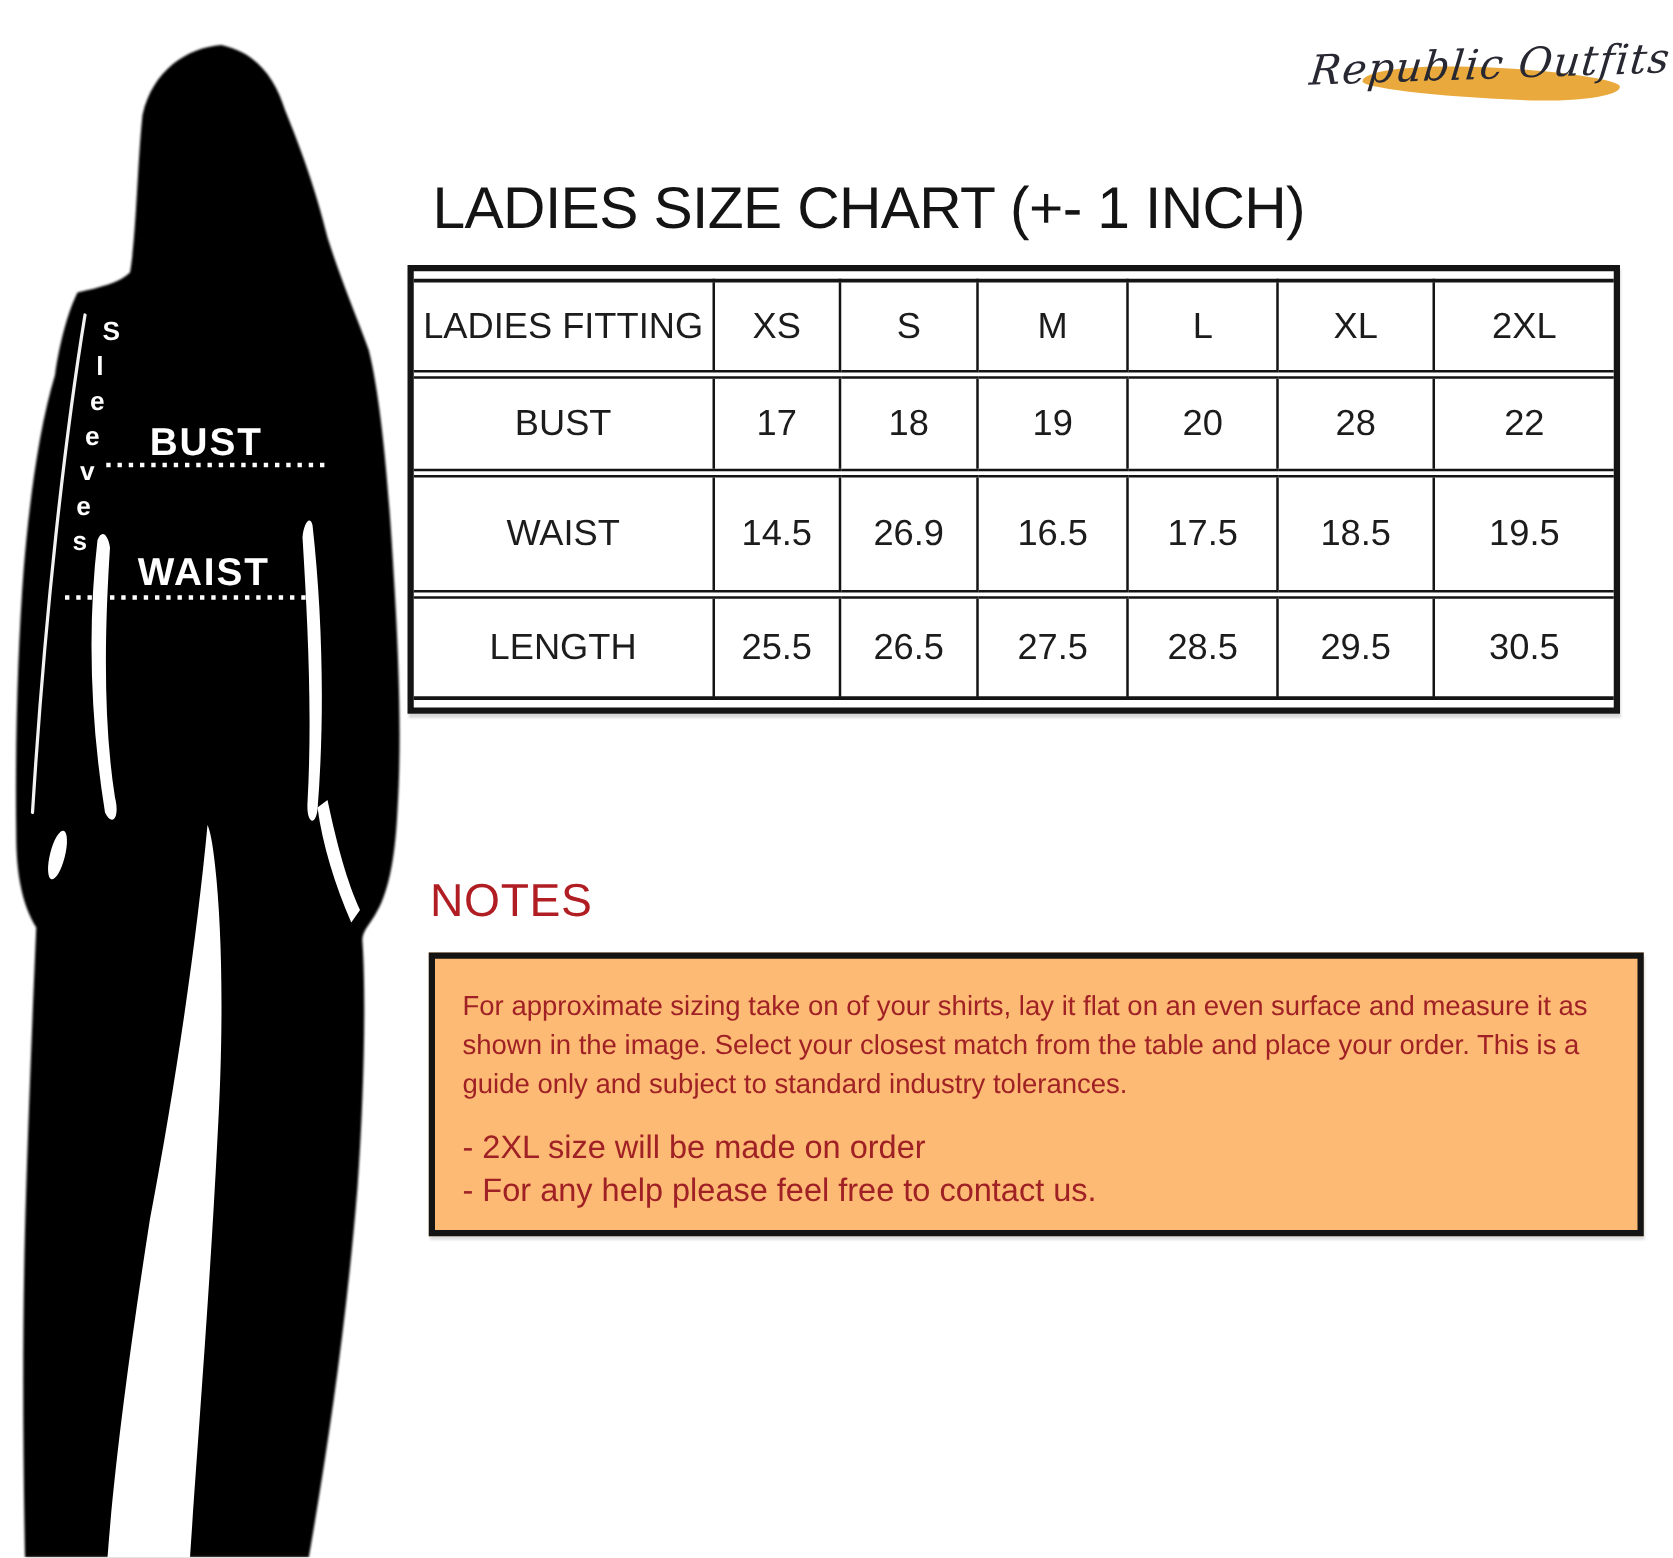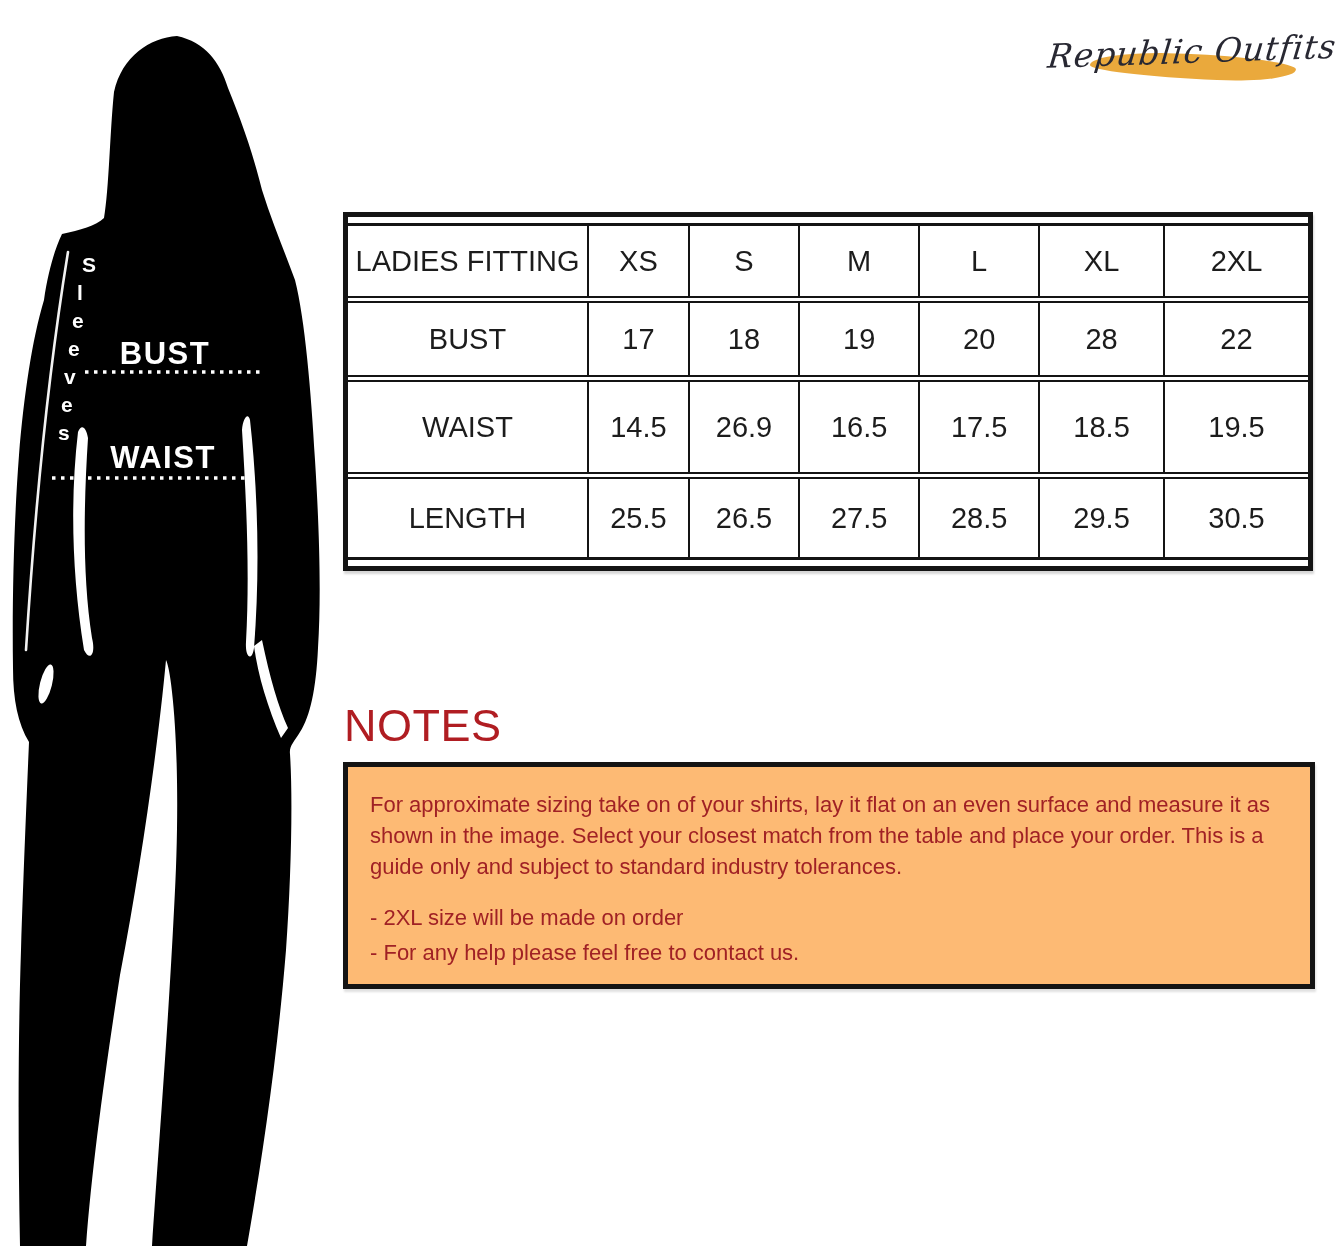--- a/index.html
+++ b/index.html
@@ -27,21 +27,21 @@
     font-family:"DejaVu Serif",serif;font-style:italic;font-size:33px;
     letter-spacing:1px;transform:rotate(-2deg) skewX(-8deg);white-space:nowrap;
   }
   
   .page-title{
     position:absolute;left:346px;top:138px;margin:0;
     font-size:47px;font-weight:500;letter-spacing:-.5px;color:#141414;white-space:nowrap;
   }
   
   .table-frame{
-    position:absolute;left:343px;top:212px;width:970px;box-sizing:border-box;
+    position:absolute;left:326px;top:212px;width:970px;box-sizing:border-box;
     border:5px solid #141414;padding:6px 0;background:#fff;
     box-shadow:1px 3px 2px rgba(0,0,0,.16);
   }
   table.size-table{
     width:100%;border-collapse:collapse;table-layout:fixed;
     border-top:3px solid #141414;border-bottom:3px solid #141414;
   }
   table.size-table td{
     border-left:2px solid #141414;text-align:center;vertical-align:middle;
     font-size:29px;color:#1c1c1c;padding:0;
@@ -51,30 +51,30 @@
   table.size-table tr:last-child td{border-bottom:none;}
   tr.r-head td{height:70px;font-size:29px;}
   tr.r-bust td{height:72px;}
   tr.r-waist td{height:90px;}
   tr.r-sleeves td{height:84px;font-size:27px;}
   tr.r-sleeves td + td{font-size:29px;}
   tr.r-length td{height:78px;}
   
   .notes-heading{
     position:absolute;left:344px;top:700px;margin:0;
-    font-size:45px;font-weight:500;letter-spacing:.5px;
+    font-size:37px;font-weight:500;letter-spacing:.5px;
   }
   .notes-box{
     position:absolute;left:343px;top:762px;width:972px;box-sizing:border-box;
     border:5px solid #141414;background:#fdba74;
     padding:22px 30px 14px 22px;
     box-shadow:1px 3px 2px rgba(0,0,0,.12);
   }
   .notes-para{margin:0 0 18px 0;font-size:22px;line-height:31px;font-weight:500;}
-  .notes-bullet{font-size:22px;line-height:35px;font-weight:500;}
+  .notes-bullet{font-size:26px;line-height:35px;font-weight:500;}
 </style>
 </head>
 <body>
 
 <div class="canvas">
 
   <svg class="figure-svg" viewBox="0 0 340 1246" aria-hidden="true">
     <defs>
       <filter id="soft" x="-5%" y="-5%" width="110%" height="110%">
         <feGaussianBlur stdDeviation="0.7"></feGaussianBlur>
@@ -144,20 +144,21 @@
     <line class="measure-dots" x1="85" y1="372" x2="262" y2="372"></line>
     <text class="measure-label" x="163" y="468" text-anchor="middle">WAIST</text>
     <line class="measure-dots" x1="52" y1="478" x2="248" y2="478"></line>
   </svg>
 
   <div class="brand">
     <div class="brand-brush" style="background:#EAA93C;"></div>
     <div class="brand-text" style="color:#282832;">Republic Outfits</div>
   </div>
 
+  <h1 class="page-title">LADIES SIZE CHART (+- 1 INCH)</h1>
 
   <div class="table-frame">
     <table class="size-table">
       <colgroup>
         <col style="width:25%">
           <col style="width:10.5%">
           <col style="width:11.5%">
         <col style="width:12.5%">
           <col style="width:12.5%">
           <col style="width:13%">

